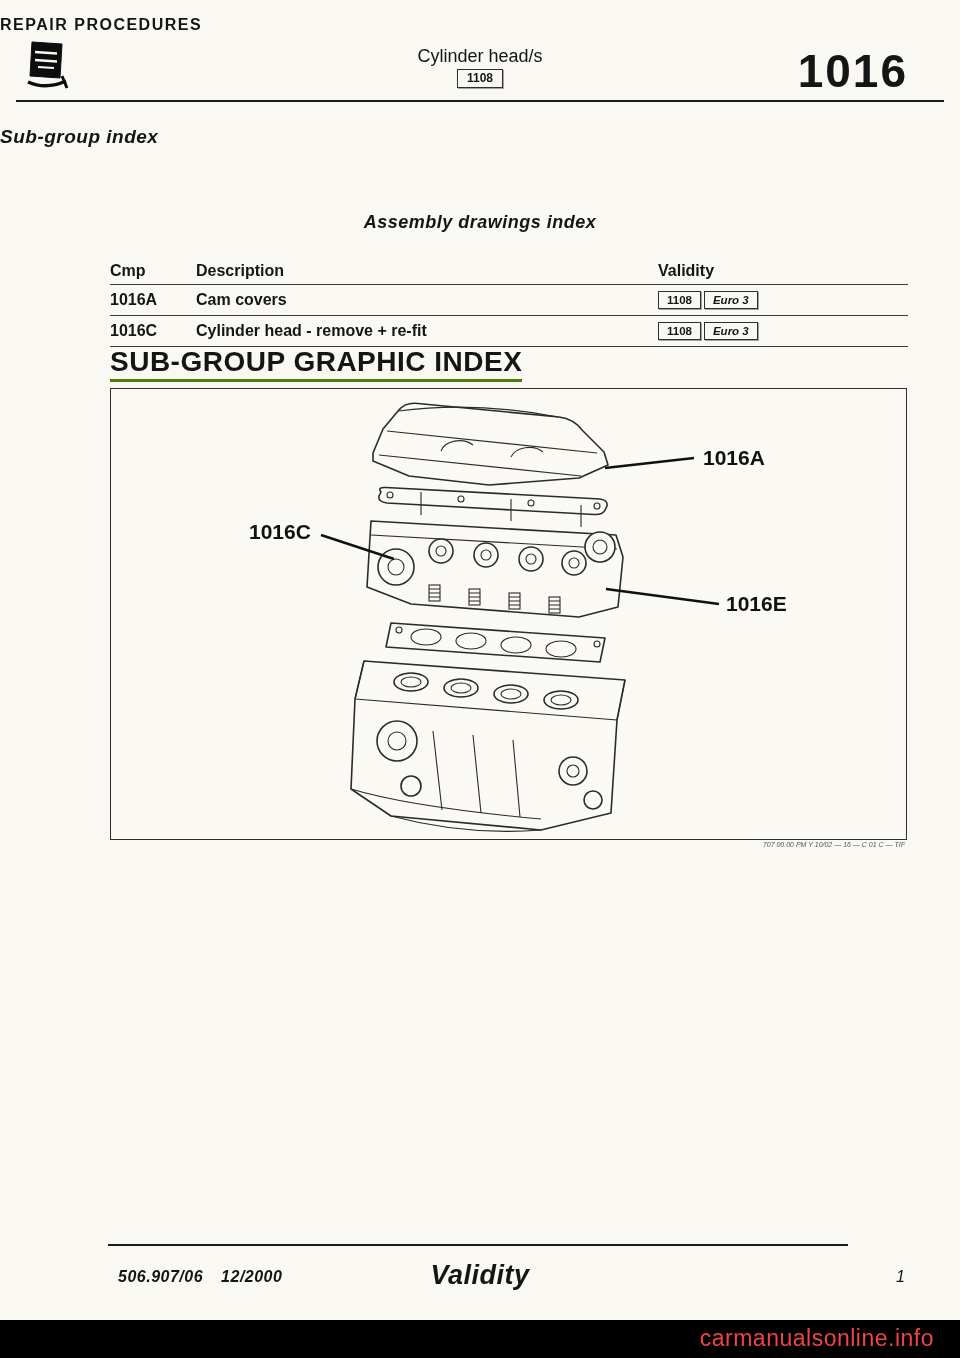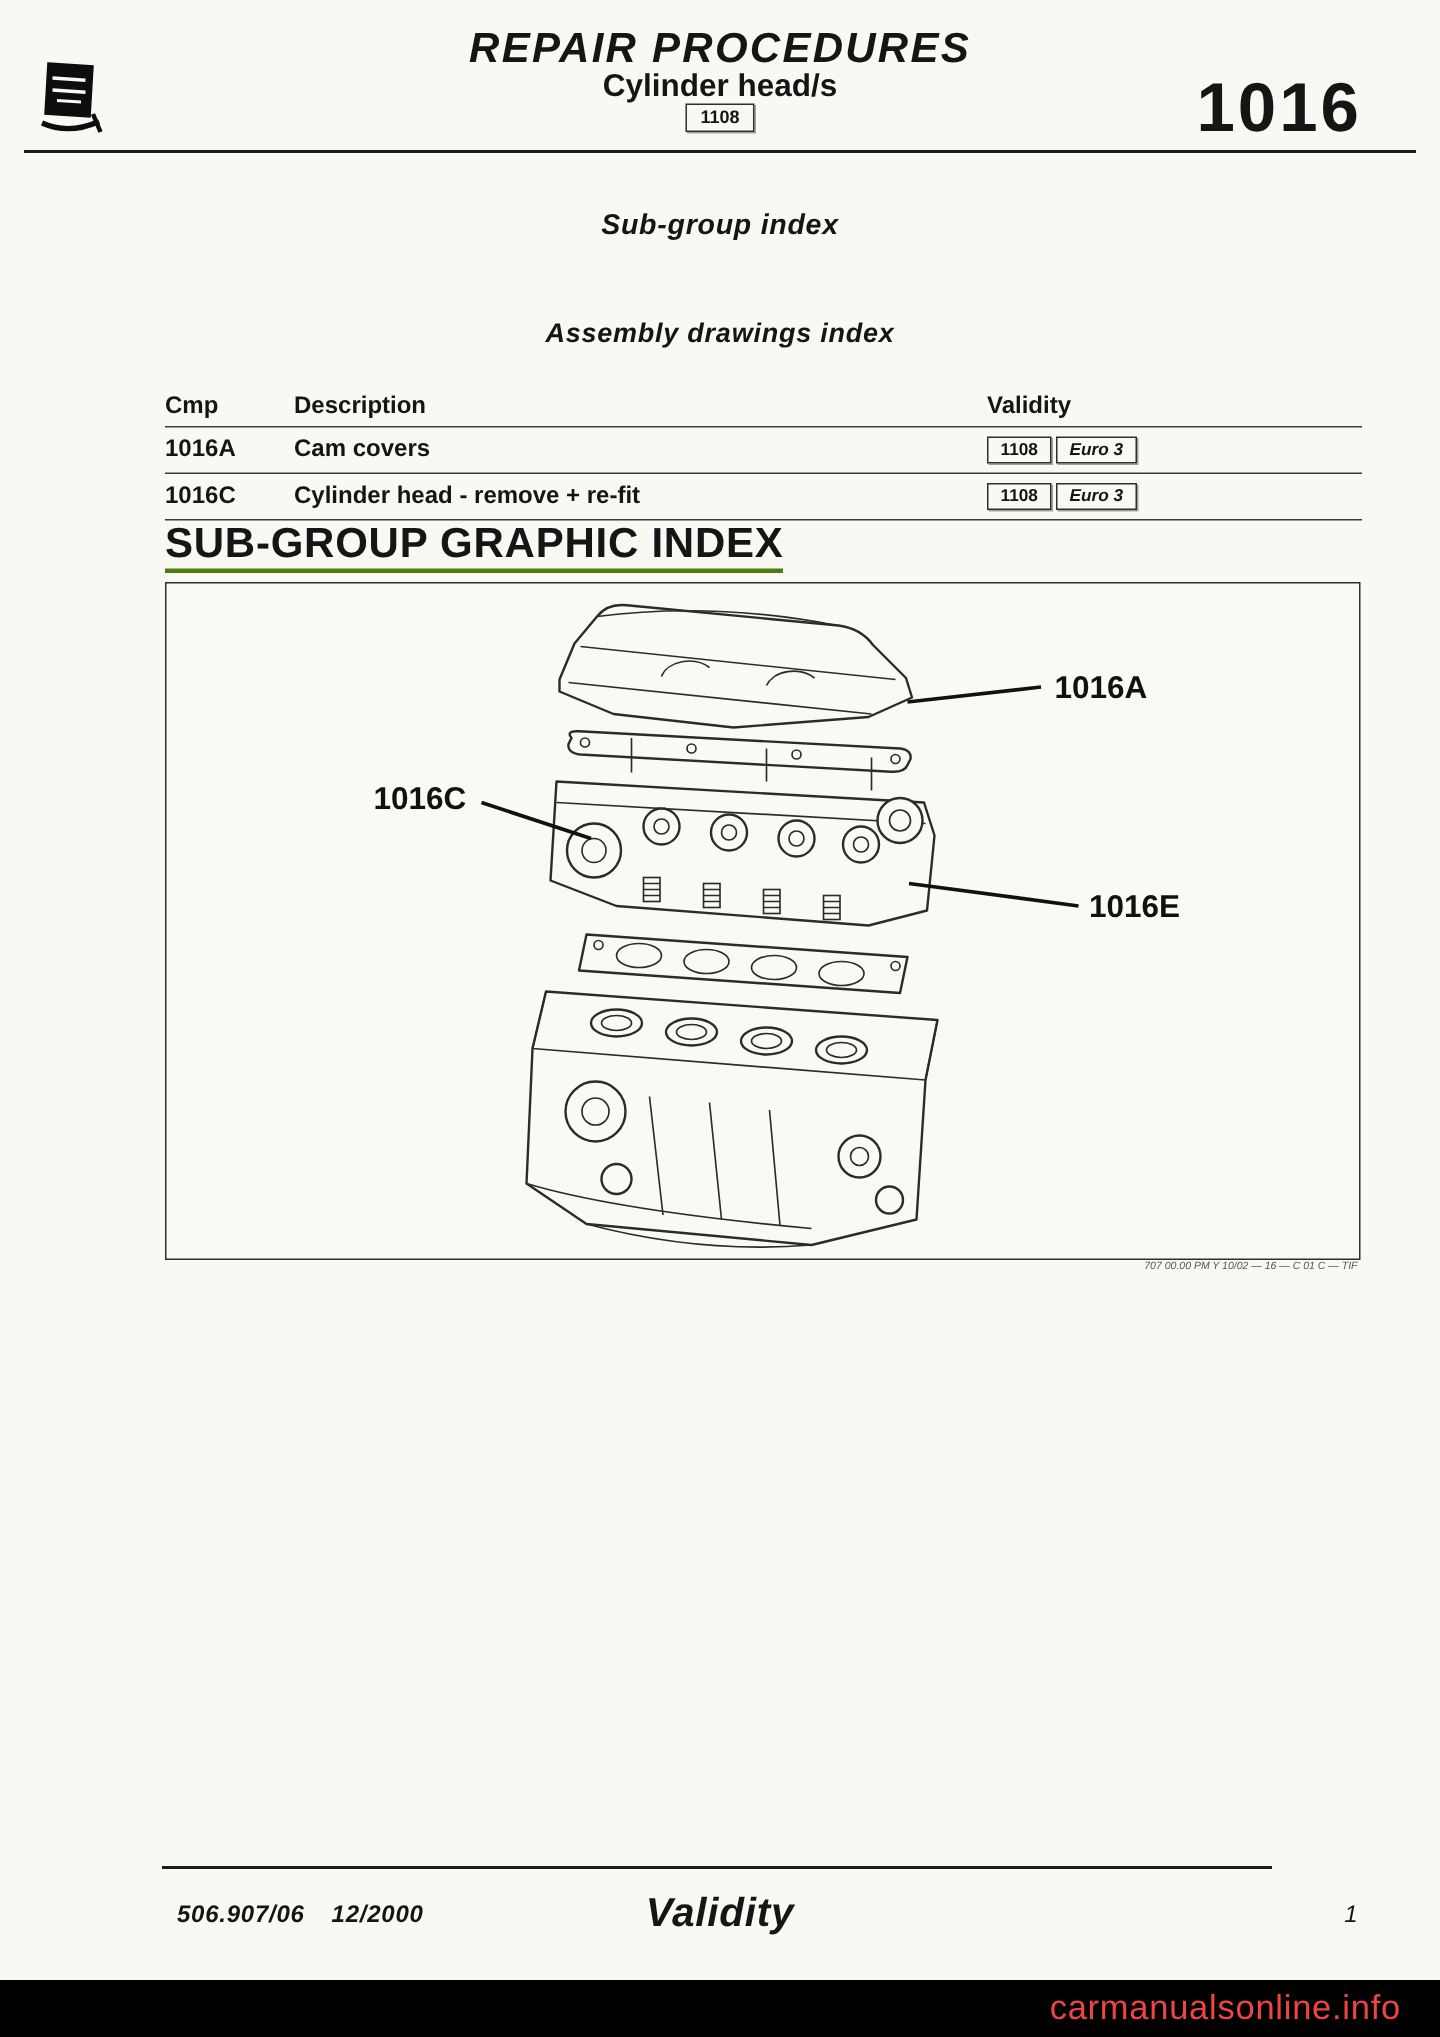--- a/index.html
+++ b/index.html
@@ -3,32 +3,32 @@
 <meta charset="utf-8">
 <style>
   html,body{margin:0;padding:0;}
   body{width:960px;height:1358px;background:#e8e8e4;}
   .page{
     position:relative;width:960px;height:1358px;overflow:hidden;
     background:#f9f8f3;color:#151515;
     font-family:"Liberation Sans",sans-serif;
   }
   
-  .hdr-title{position:absolute;top:16px;left:0;width:100%;text-align:center;
-    font-size:28px;font-weight:bold;font-style:italic;letter-spacing:1.5px;}
+  .hdr-title{position:absolute;top:16px;left:0;width:100%;
+    font-size:16px;font-weight:bold;letter-spacing:1.5px;}
   .hdr-subtitle{position:absolute;top:46px;left:0;width:100%;text-align:center;
-    font-size:21px;font-weight:bold;}
+    font-size:18px;font-weight:normal;}
   .hdr-badge{position:absolute;top:69px;left:50%;transform:translateX(-50%);
     border:1.5px solid #2e2e2e;background:#f9f8f3;padding:0 9px;height:17px;line-height:17px;
     font-size:12px;font-weight:bold;box-shadow:1px 1px 0 rgba(0,0,0,.35);}
   .hdr-code{position:absolute;top:44px;right:52px;font-size:46px;font-weight:bold;letter-spacing:2px;}
   .hdr-rule{position:absolute;top:100px;left:16px;width:928px;border-top:2.5px solid #1c1c1c;}
   .logo{position:absolute;top:40px;left:26px;width:44px;height:52px;}
   
-  .subgroup-index{position:absolute;top:140px;left:0;width:100%;text-align:center;
+  .subgroup-index{position:absolute;top:126px;left:0;width:100%;
     font-size:19px;font-weight:bold;font-style:italic;letter-spacing:.5px;}
   .graphic-index-label{position:absolute;top:176px;left:110px;font-size:18px;font-weight:bold;letter-spacing:.5px;}
   .assembly-index{position:absolute;top:212px;left:0;width:100%;text-align:center;
     font-size:18px;font-weight:bold;font-style:italic;letter-spacing:.5px;}
   
   .idx-table{position:absolute;top:258px;left:110px;width:798px;}
   .idx-row{display:flex;align-items:center;border-bottom:1.5px solid #3a3a3a;}
   .idx-row.head{height:26px;}
   .idx-row.body{height:30px;}
   .col-cmp{width:86px;font-size:16px;font-weight:bold;}

